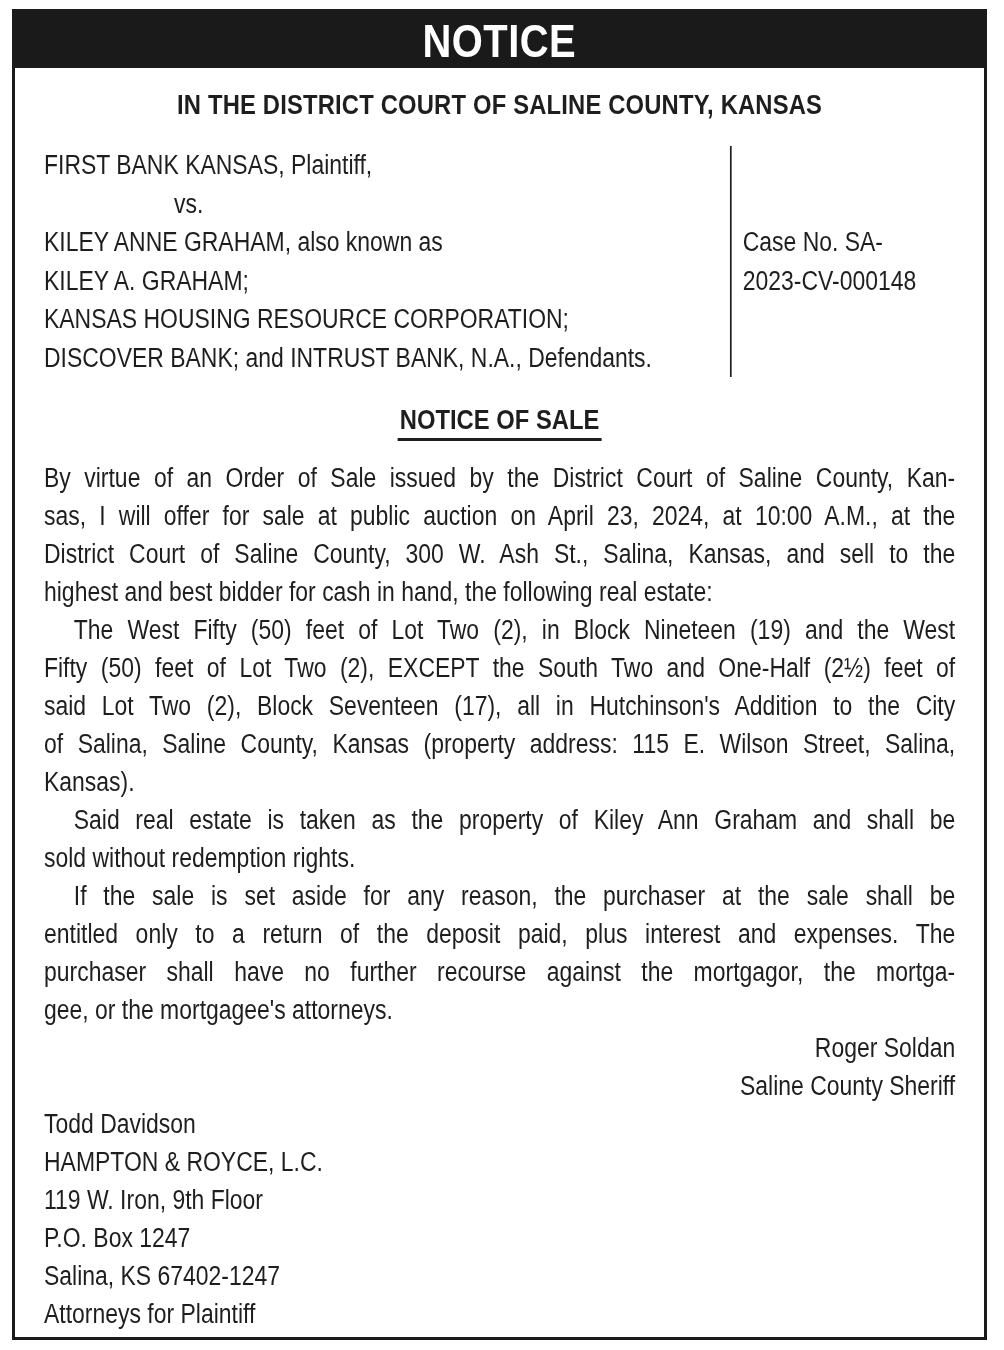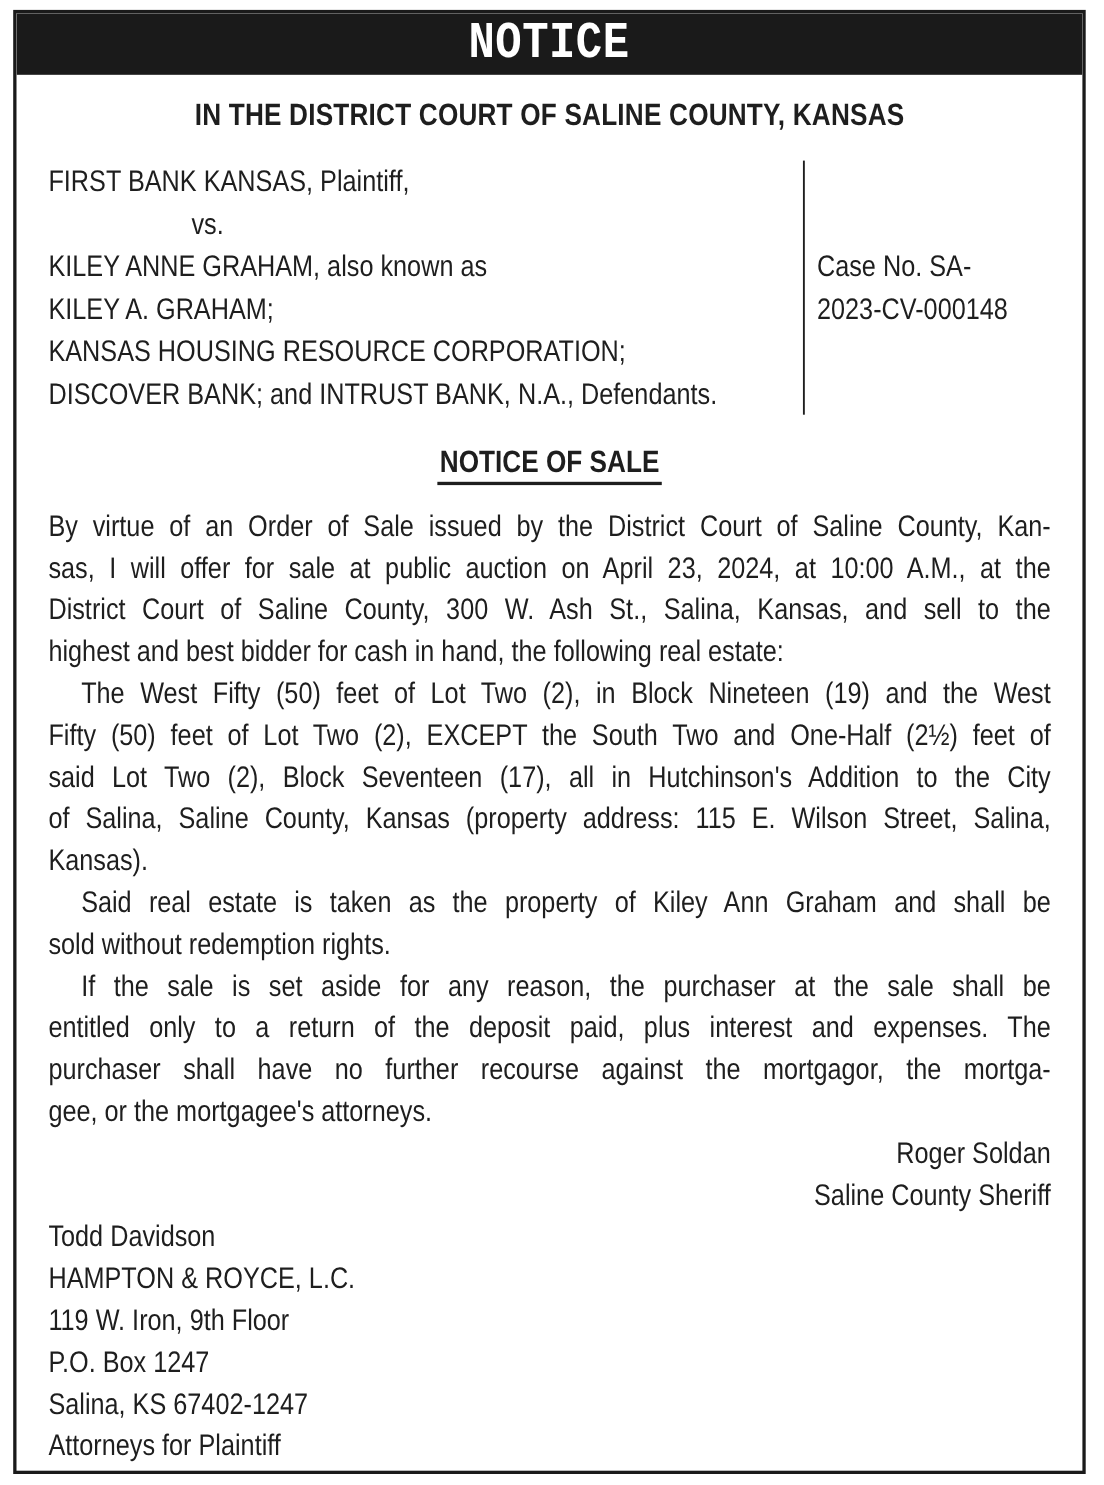--- a/index.html
+++ b/index.html
@@ -17,21 +17,21 @@
     color:var(--text);
     -webkit-font-smoothing:antialiased;
   }
   .doc{
     position:absolute;left:12px;top:9px;width:975px;height:1331px;
     border:3px solid var(--border);background:var(--background);
     overflow:hidden;
   }
   .banner{
     height:56px;background:var(--banner-bg);
-    display:flex;align-items:center;justify-content:center;font-family:Liberation Mono, monospace;
+    display:flex;align-items:flex-end;justify-content:center;
   }
   .banner-title{
     color:var(--banner-text);font-weight:700;font-size:47px;
     letter-spacing:.5px;transform:scaleX(.85);white-space:nowrap;
   }
   
   .content{
     width:1072px;margin-left:29px;
     transform:scaleX(.85);transform-origin:0 0;
     font-size:27px;line-height:38px;

